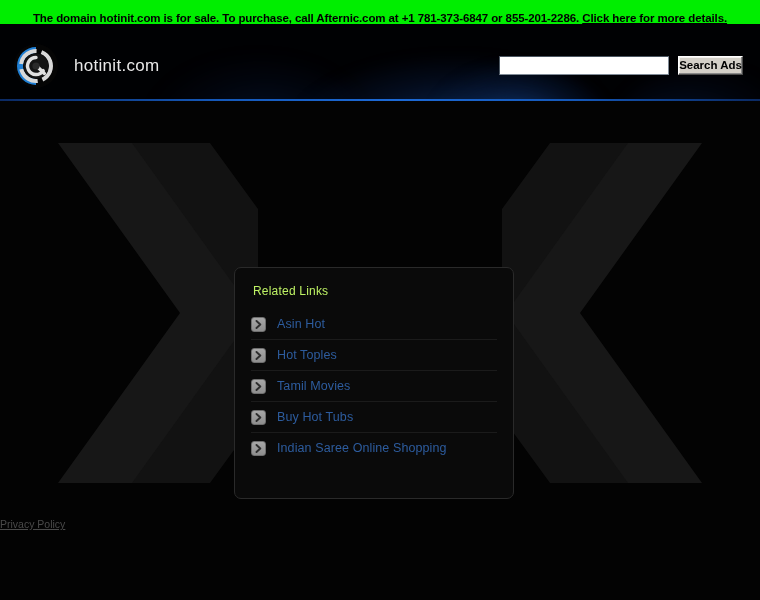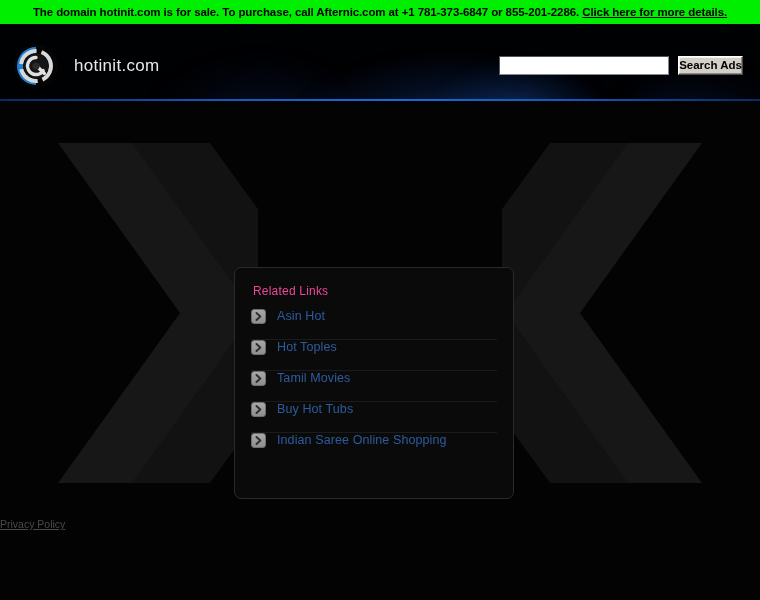--- a/index.html
+++ b/index.html
@@ -16,21 +16,21 @@
   }
 
   
   #sale-banner {
     position: absolute;
     left: 0; top: 0;
     width: 760px;
     height: 24px;
     background: #00ee00;
     display: flex;
-    align-items: center;
+    align-items: flex-end;
     justify-content: center;
     box-sizing: border-box;
   }
   #sale-banner .banner-text {
     font-size: 11.5px;
     color: #000000;
     font-weight: bold;
     letter-spacing: -0.1px;
     white-space: nowrap;
     font-family: "Liberation Sans", sans-serif;
@@ -170,31 +170,32 @@
     left: 234px; top: 166px;
     width: 280px;
     height: 232px;
     background: #0a0a0a;
     border: 1px solid #2a2a2a;
     border-radius: 7px;
     box-sizing: border-box;
     z-index: 4;
   }
   #related-title {
-    color: #ec4899;
+    color: #bef264;
     font-size: 12px;
     padding: 16px 0 0 18px;
     letter-spacing: 0.2px;
     font-family: "Liberation Sans", sans-serif;
   }
   #links-list {
     margin: 11px 16px 0 16px;
   }
   .link-row {
     display: flex;
+    align-items: center;
     height: 30px;
     border-bottom: 1px solid #1b1b1b;
     cursor: pointer;
   }
   .link-row:last-child { border-bottom: none; }
   .arrow-icon {
     width: 15px;
     height: 15px;
     flex: 0 0 auto;
     border-radius: 3px;

